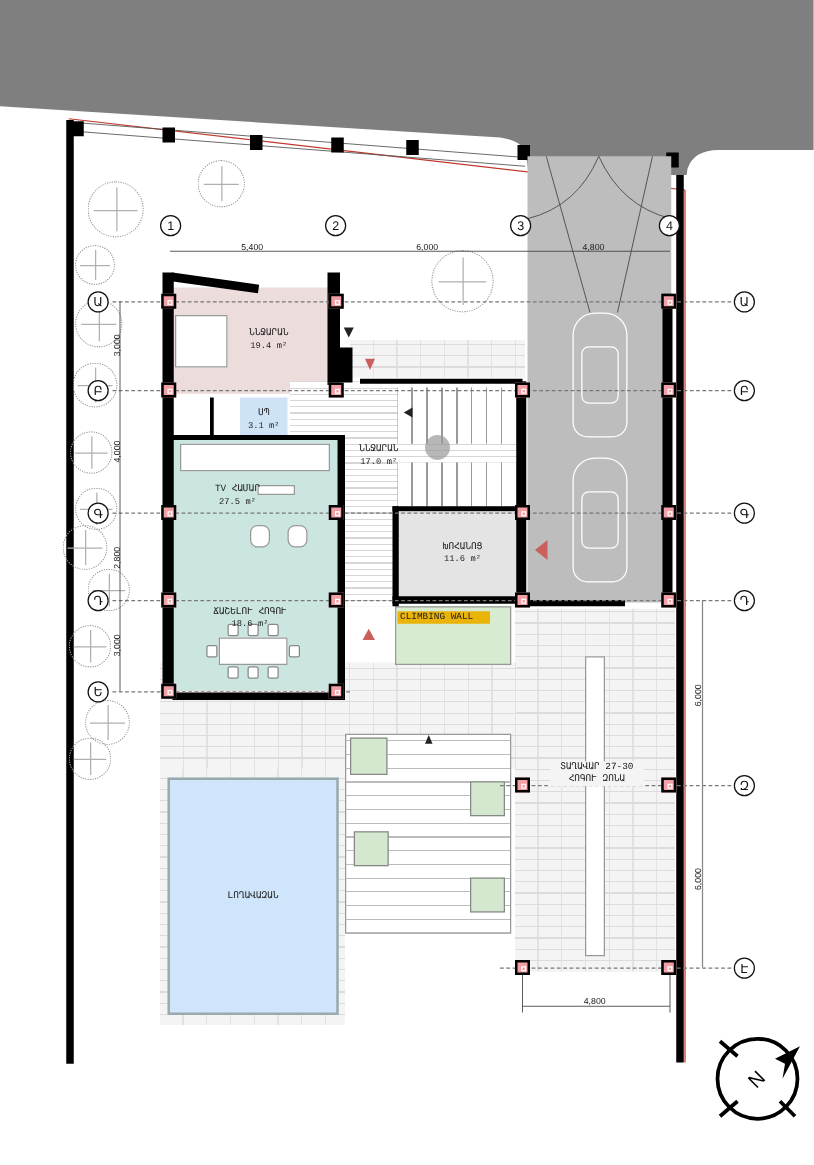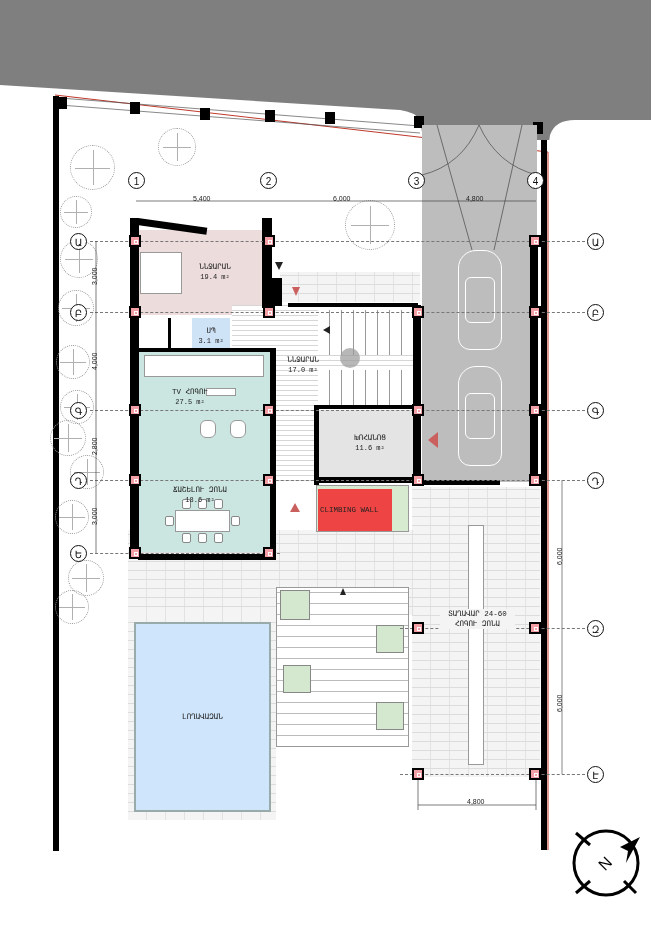--- a/index.html
+++ b/index.html
@@ -205,36 +205,36 @@
 </div>
 <div class="room-label" style="left:193px;top:326px;width:36px;">
   <div>ՍՊ</div>
   <div class="area">3.1 m²</div>
 </div>
 <div class="room-label" style="left:278px;top:355px;width:50px;">
   <div>ՆՆՋԱՐԱՆ</div>
   <div class="area">17.0 m²</div>
 </div>
 <div class="room-label" style="left:160px;top:387px;width:60px;">
-  <div>TV ՀՈԳՈՒ</div>
+  <div>TV ՀԱՄԱՐ</div>
   <div class="area">27.5 m²</div>
 </div>
 <div class="room-label" style="left:340px;top:433px;width:60px;">
   <div>ԽՈՀԱՆՈՑ</div>
   <div class="area">11.6 m²</div>
 </div>
 <div class="room-label" style="left:160px;top:485px;width:80px;">
-  <div>ՃԱՇԵԼՈՒ ԶՈՆԱ</div>
+  <div>ՃԱՇԵԼՈՒ ՀՈԳՈՒ</div>
   <div class="area">18.6 m²</div>
 </div>
-<div class="room-label" style="left:318px;top:489px;width:70px;text-align:left;background:#ef4444;padding:16px 2px;">
+<div class="room-label" style="left:318px;top:489px;width:70px;text-align:left;background:#eab308;padding:0 2px;">
   <div>CLIMBING WALL</div>
 </div>
 <div class="room-label" style="left:440px;top:609px;width:75px;background:#f4f4f4;">
-  <div>ՏԱՂԱՎԱՐ 24-60</div>
+  <div>ՏԱՂԱՎԱՐ 27-30</div>
   <div>ՀՈԳՈՒ ԶՈՆԱ</div>
 </div>
 <div class="room-label" style="left:160px;top:712px;width:85px;">
   <div>ԼՈՂԱՎԱԶԱՆ</div>
 </div>
 
 <svg class="abs" style="left:0;top:0" width="651" height="932">
   <polygon points="292,287 300,287 296,296" fill="#c9605e"></polygon>
   <polygon points="290,512 300,512 295,503" fill="#c9605e"></polygon>
   <polygon points="438,432 438,448 428,440" fill="#c9605e"></polygon>

